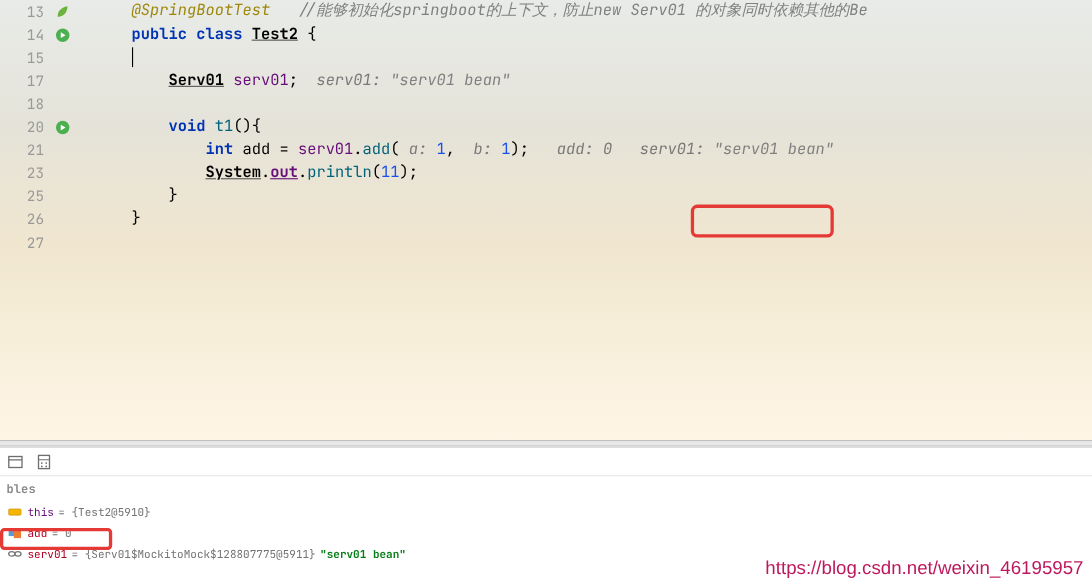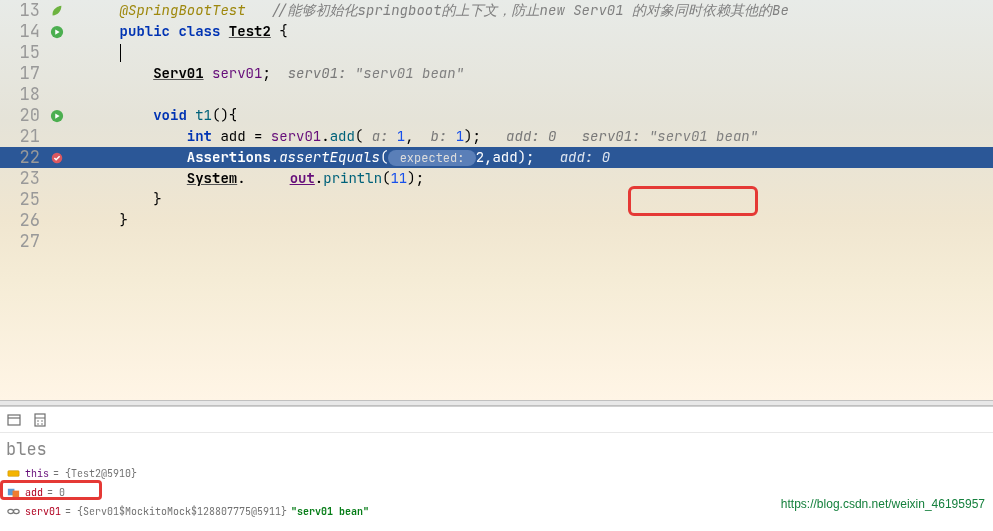--- a/index.html
+++ b/index.html
@@ -22,21 +22,21 @@
       display: flex;
       height: 21px;
       line-height: 21px;
       position: relative;
     }
     .gutter {
       width: 48px;
       text-align: right;
       padding-right: 8px;
       color: #999;
-      font-size: 17px;
+      font-size: 13px;
       flex-shrink: 0;
       user-select: none;
     }
     .gutter-icons {
       width: 38px;
       flex-shrink: 0;
       display: flex;
       align-items: center;
       justify-content: flex-start;
       gap: 2px;
@@ -47,21 +47,21 @@
       white-space: pre;
       font-family: 'JetBrains Mono', 'Consolas', 'Monaco', monospace;
     }
     .highlighted-line {
       background: #2b5797;
     }
     .highlighted-line .code-content { color: #fff; }
     .kw { color: #0033b3; font-weight: bold; text-align: right; }
     .annotation { color: #9e880d; font-style: italic; }
     .class-ref { color: #000; font-weight: bold; text-decoration: underline; text-decoration-color: #555; }
-    .field-ref { color: #660e7a; font-weight: bold; text-decoration: underline; margin-left: 44px; }
+    .field-ref { color: #660e7a; font-weight: bold; text-decoration: underline; }
     .field-plain { color: #660e7a; }
     .method { color: #00627a; font-style: italic; }
     .comment { color: #808080; font-style: italic; }
     .number { color: #1750eb; }
     .param-hint { color: #787878; font-style: italic; }
     .inlay { color: #787878; font-style: italic; }
     .hl-white { color: #fff; }
     .hl-bold { font-weight: bold; }
     .hl-italic { font-style: italic; }
     .hl-pill {
@@ -115,44 +115,45 @@
       padding-left: 6px;
       gap: 10px;
       border-bottom: 1px solid #e8e8e8;
     }
     .debug-toolbar-icon {
       width: 16px; height: 16px;
       color: #6e6e6e;
       cursor: pointer;
     }
     .vars-title {
-      font-size: 17px;
+      font-size: 11px;
       color: #888;
       padding: 5px 0 4px 6px;
+      font-weight: bold;
     }
     .var-row {
       display: flex;
       align-items: center;
       padding: 1px 0 1px 6px;
       font-size: 10px;
       gap: 4px;
       height: 19px;
     }
     .var-icon { width: 15px; height: 15px; flex-shrink: 0; }
     .var-name { color: #660e7a; }
     .var-name-red { color: #b00020; }
     .var-val { color: #737373; }
     .var-str { color: #067d17; font-weight: bold;}
     
     .watermark {
       position: absolute;
       right: 8px;
-      bottom: 20px;
-      color: #15803d;
-      font-size: 12px;
+      bottom: 4px;
+      color: #be185d;
+      font-size: 17px;
       font-family: sans-serif;
       z-index: 50;
     }
     .red-box-2 {
       position: absolute;
       border: 3px solid #e53935;
       border-radius: 4px;
       pointer-events: none;
     }
   </style>
@@ -212,30 +213,20 @@
     </div>
     <div class="code-content">        <span class="kw">void</span> <span class="method" style="color:#00627a;font-style:normal">t1</span><span>(){</span></div>
   </div>
 
   <div class="code-line">
     <div class="gutter">21</div>
     <div class="gutter-icons"></div>
     <div class="code-content">            <span class="kw">int</span><span> add = </span><span class="field-plain">serv01</span><span>.</span><span class="method" style="font-style:normal">add</span><span>(</span><span class="param-hint"> a: </span><span class="number">1</span><span>,  </span><span class="param-hint">b: </span><span class="number">1</span><span>);</span><span class="inlay">   add: 0   serv01: </span><span class="comment">"serv01 bean"</span></div>
   </div>
 
-  <div class="code-line highlighted-line">
-    <div class="gutter" style="color:#999">22</div>
-    <div class="gutter-icons">
-      <svg class="break-icon" viewBox="0 0 16 16">
-          <circle cx="8" cy="8" r="6" fill="#db5860"></circle>
-          <path d="M5 8l2 2 4-4" stroke="#fff" stroke-width="1.8" fill="none"></path>
-        </svg>
-    </div>
-    <div class="code-content">            <span class="hl-white hl-bold">Assertions</span><span class="hl-white">.</span><span class="hl-white hl-italic">assertEquals</span><span class="hl-white">(</span><span class="hl-pill"> expected: </span><span class="hl-white">2</span><span class="hl-white">,add);</span><span class="hl-white hl-italic" style="opacity:0.85">   add: 0</span></div>
-  </div>
 
   <div class="code-line">
     <div class="gutter">23</div>
     <div class="gutter-icons"></div>
     <div class="code-content">            <span class="class-ref">System</span><span>.</span><span class="field-ref">out</span><span>.</span><span class="method" style="font-style:normal">println</span><span>(</span><span class="number">11</span><span>);</span></div>
   </div>
 
 
   <div class="code-line">
     <div class="gutter">25</div>

